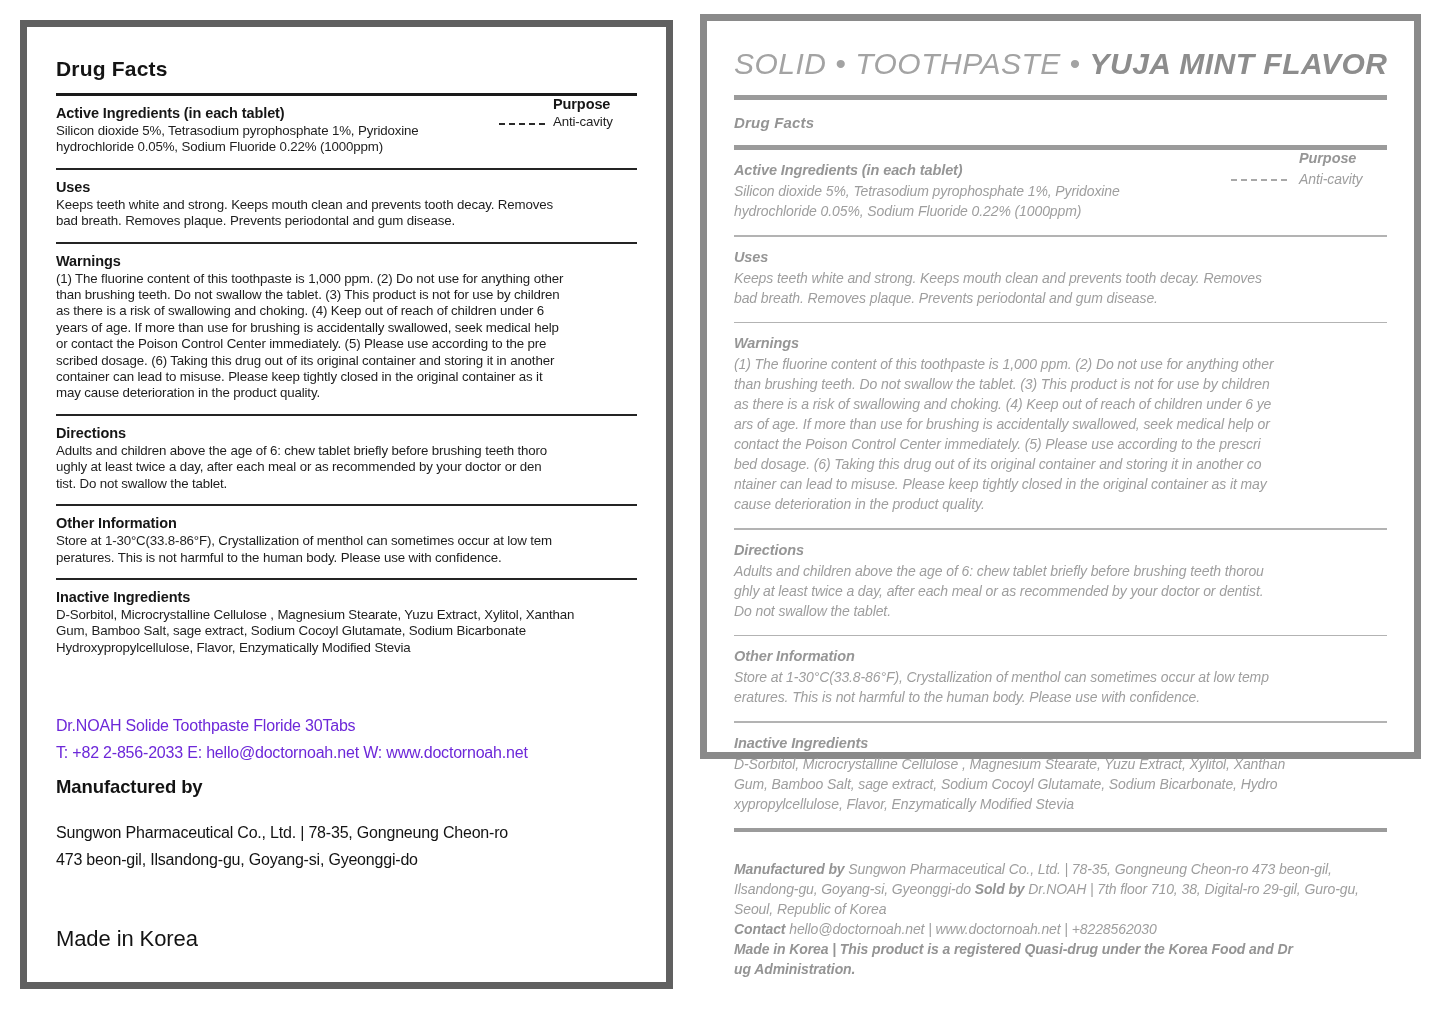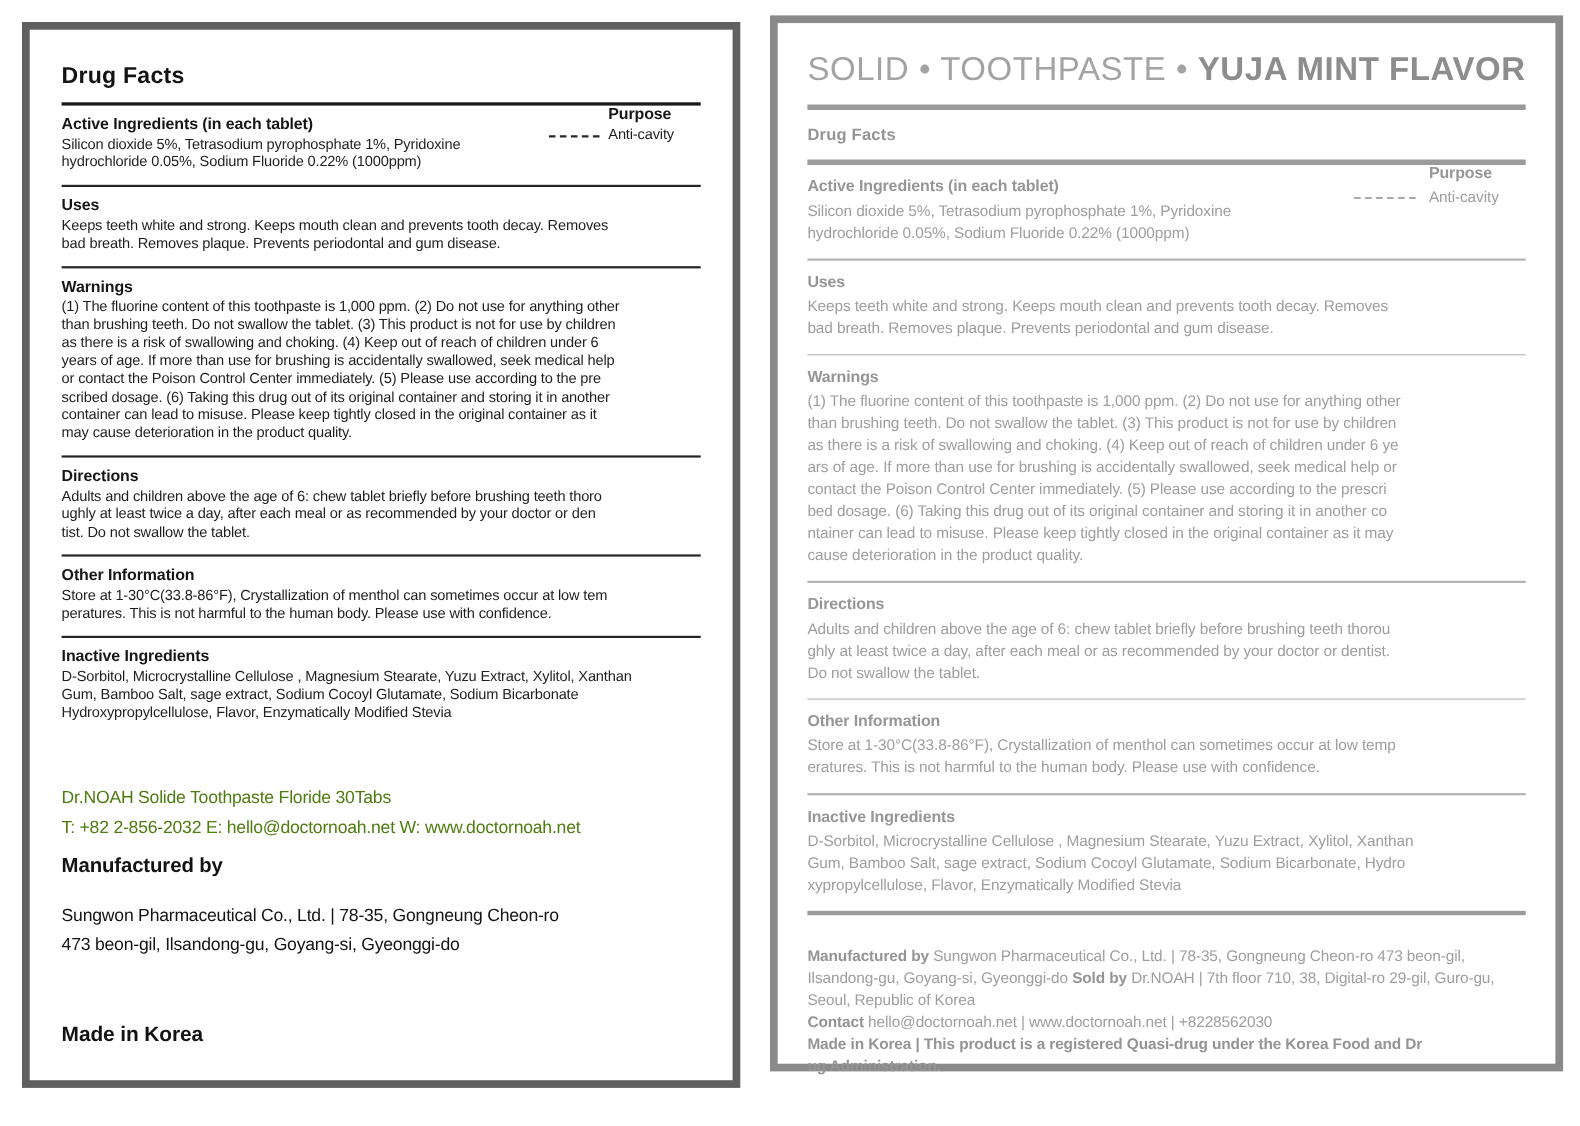--- a/index.html
+++ b/index.html
@@ -1,36 +1,36 @@
 <!DOCTYPE html>
 <html><head>
 <meta charset="utf-8">
 <style>
   html,body{margin:0;padding:0;background:#ffffff;}
   body{width:1436px;height:1024px;position:relative;font-family:"Liberation Sans",sans-serif;overflow:hidden;}
 
   .panel{position:absolute;box-sizing:border-box;background:#fff;display:flex;flex-direction:column;justify-content:space-between;}
   .panel-left{left:20px;top:20px;width:653px;height:969px;border:7px solid #606060;padding:24px 29px 30px 29px;color:#1c1c1c;}
-  .panel-right{left:700px;top:14px;width:721px;height:960px;border:7px solid #8a8a8a;padding:18px 27px 24px 27px;color:#9c9c9c;}
+  .panel-right{left:700px;top:14px;width:721px;height:745px;border:7px solid #8a8a8a;padding:18px 27px 24px 27px;color:#9c9c9c;font-style:italic;}
 
   
   .l-title{font-size:21px;font-weight:bold;color:#141414;margin:6px 0 12px 0;letter-spacing:0.2px;}
   .rule-heavy-dark{height:3px;background:#1a1a1a;flex:none;}
   .rule-thin-dark{height:2px;background:#242424;flex:none;}
   .l-section{padding:9px 0 12px 0;}
   .l-h{font-size:14.5px;font-weight:bold;color:#161616;margin:0 0 2px 0;letter-spacing:-0.1px;}
   .l-b{font-size:13.3px;line-height:16.4px;color:#1e1e1e;white-space:pre-line;letter-spacing:-0.15px;font-weight:500;}
   .active-row{position:relative;}
   .active-main{width:470px;}
   .active-side{position:absolute;top:0;right:0;width:84px;}
   .dash-leader{position:absolute;top:27px;right:92px;width:46px;border-top:2px dashed #2a2a2a;}
-  .l-contact{margin-top:44px;font-size:16px;line-height:27px;color:#4d7c0f;letter-spacing:-0.2px;font-weight:500;}
+  .l-contact{margin-top:44px;font-size:16px;line-height:27px;color:#6d28d9;letter-spacing:-0.2px;font-weight:500;}
   .l-mfg-h{font-size:18.5px;font-weight:bold;color:#131313;margin-top:10px;letter-spacing:-0.1px;}
   .l-mfg-b{font-size:16px;line-height:27px;color:#131313;white-space:pre-line;margin-top:21px;letter-spacing:-0.2px;font-weight:500;}
-  .l-made{margin-top:auto;font-size:19px;color:#131313;font-weight:700;letter-spacing:-0.1px;}
+  .l-made{margin-top:auto;font-size:22px;color:#131313;font-weight:400;letter-spacing:-0.1px;}
 
   
   .r-header{font-size:30px;color:#a3a3a3;letter-spacing:0.5px;margin:8px 0 14px 0;white-space:nowrap;}
   .r-header .flavor{font-weight:bold;color:#8d8d8d;}
   .rule-heavy-gray{height:5px;background:#9b9b9b;flex:none;}
   .rule-mid-gray{height:4px;background:#9b9b9b;flex:none;}
   .rule-thin-gray{height:1.5px;background:#b3b3b3;flex:none;}
   .r-title{font-size:15px;font-weight:bold;color:#949494;margin:14px 0 14px 0;letter-spacing:0.2px;}
   .r-section{padding:12px 0 14px 0;}
   .r-h{font-size:14.5px;font-weight:bold;color:#969696;margin:0 0 3px 0;letter-spacing:-0.1px;}
@@ -101,21 +101,21 @@
 
   <div class="l-section">
     <div class="l-h">Inactive Ingredients</div>
     <div class="l-b">D-Sorbitol, Microcrystalline Cellulose , Magnesium Stearate, Yuzu Extract, Xylitol, Xanthan
 Gum, Bamboo Salt, sage extract, Sodium Cocoyl Glutamate, Sodium Bicarbonate
 Hydroxypropylcellulose, Flavor, Enzymatically Modified Stevia</div>
   </div>
 
   <div class="l-contact">
     <div>Dr.NOAH Solide Toothpaste Floride 30Tabs</div>
-    <div>T: +82 2-856-2032 E: hello@doctornoah.net W: www.doctornoah.net</div>
+    <div>T: +82 2-856-2033 E: hello@doctornoah.net W: www.doctornoah.net</div>
   </div>
 
   <div class="l-mfg-h">Manufactured by</div>
   <div class="l-mfg-b">Sungwon Pharmaceutical Co., Ltd. | 78-35, Gongneung Cheon-ro
 473 beon-gil, Ilsandong-gu, Goyang-si, Gyeonggi-do</div>
 
   <div class="l-made">Made in Korea</div>
 </section>
 
 <section class="panel panel-right">

